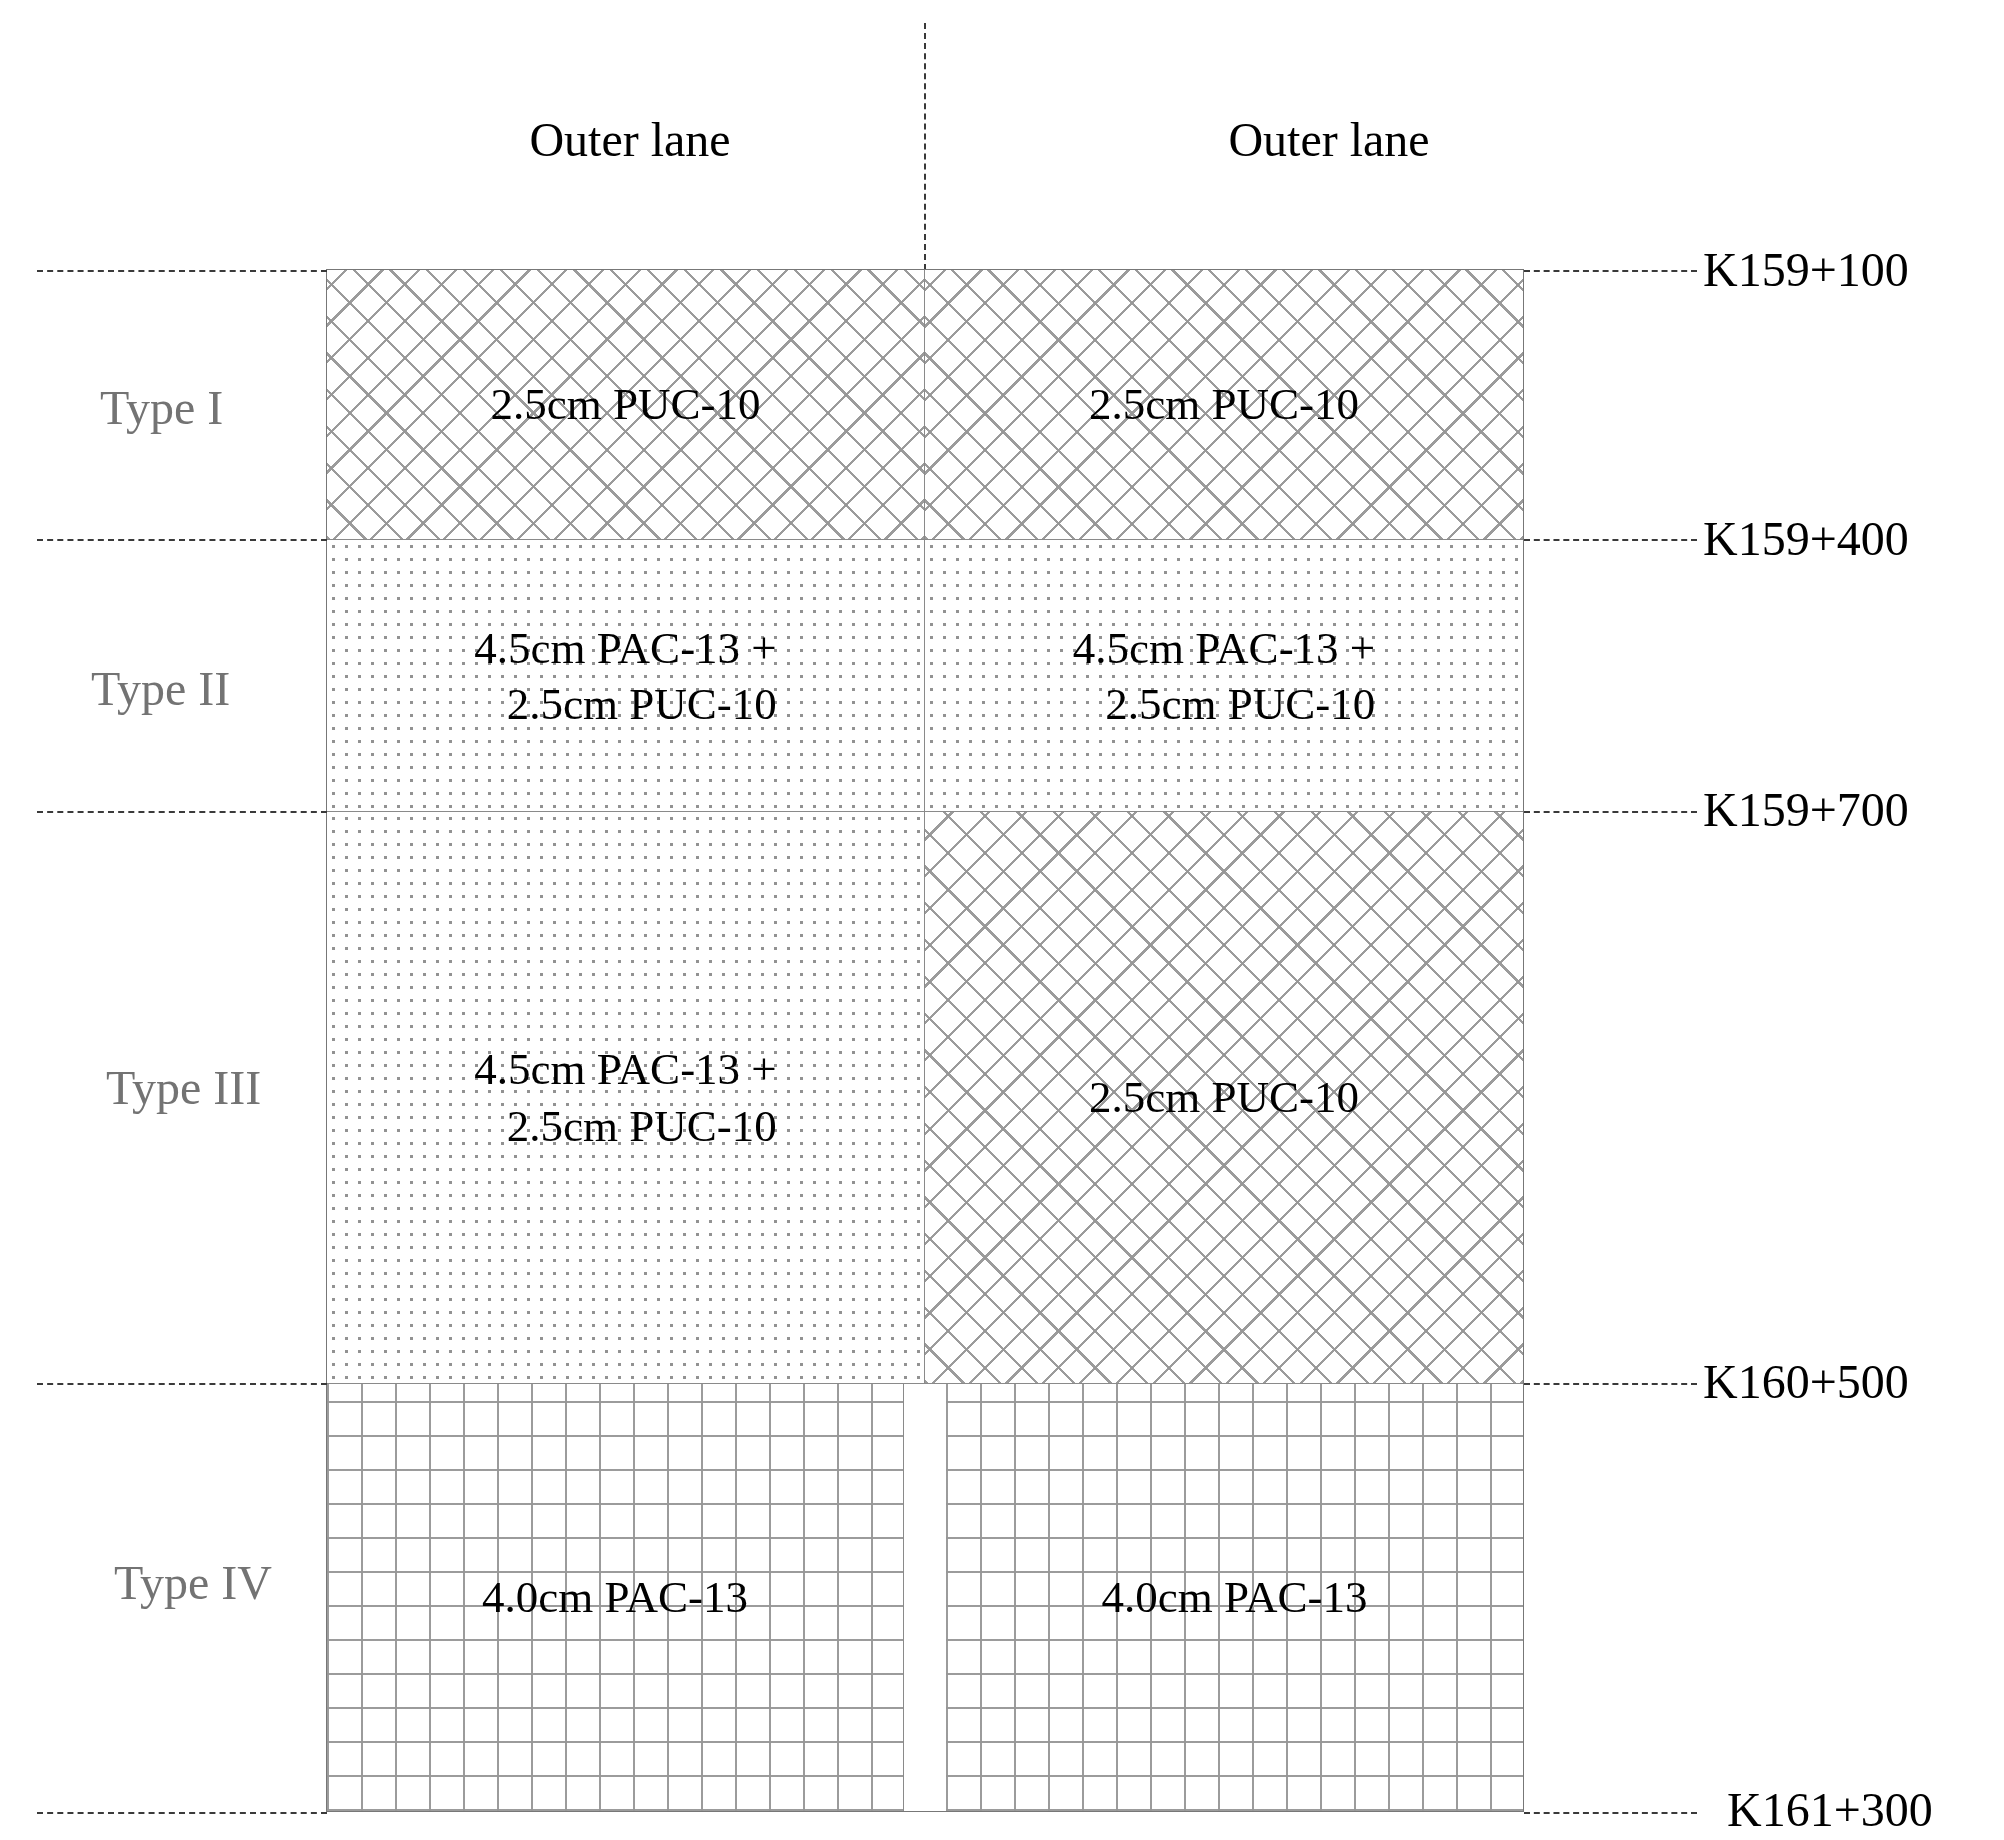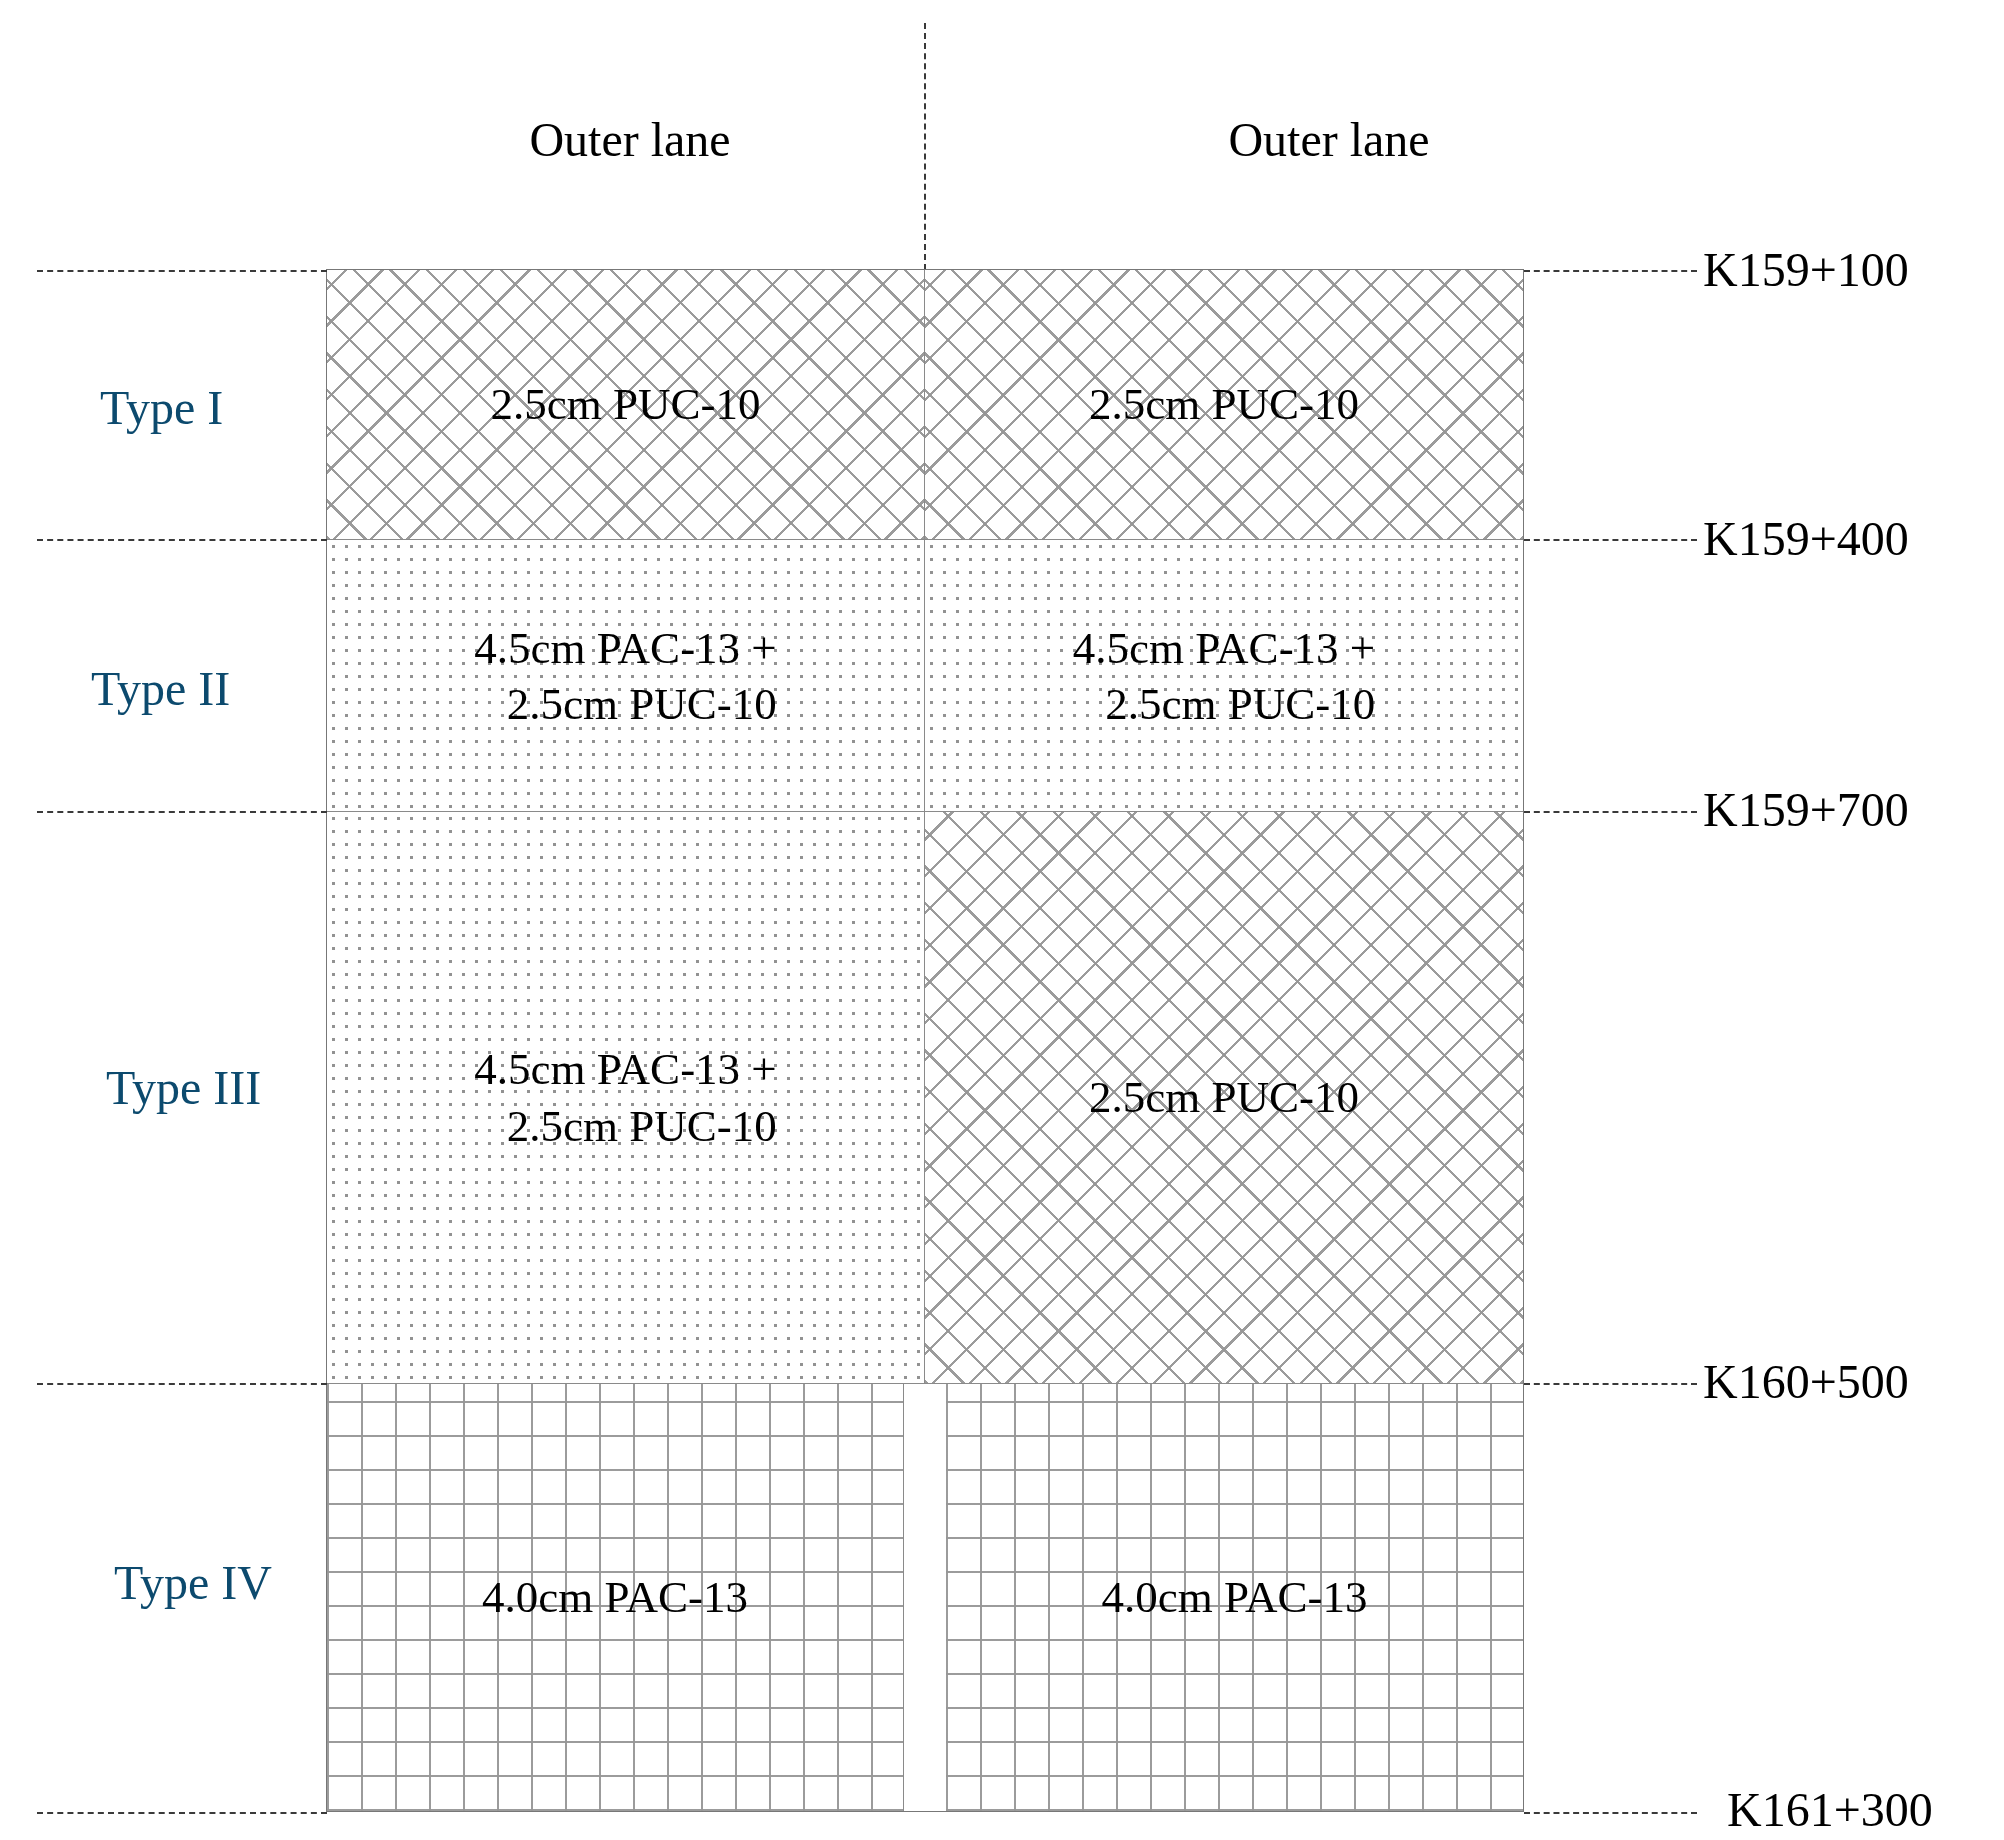--- a/index.html
+++ b/index.html
@@ -109,21 +109,21 @@
   #band-3 { top: 541px;  height: 572px; border-top: 1.5px solid #8a8a8a; }
   #band-4 { top: 1113px; height: 428px; border-top: 1.5px solid #8a8a8a; gap: 42px; }
 
   
   .row-label {
     position: absolute;
     font-size: 48px;
     line-height: 1;
     white-space: nowrap;
     text-align: left;
-    color: #0c4a6e;
+    color: #737373;
   }
   #lbl-type-1 { left: 100px; top: 376px; }
   #lbl-type-2 { left: 91px; top: 657px; }
   #lbl-type-3 { left: 106px; top: 1056px; }
   #lbl-type-4 { left: 114px; top: 1551px; }
 
   
   .station-line-left {
     position: absolute;
     height: 0;

